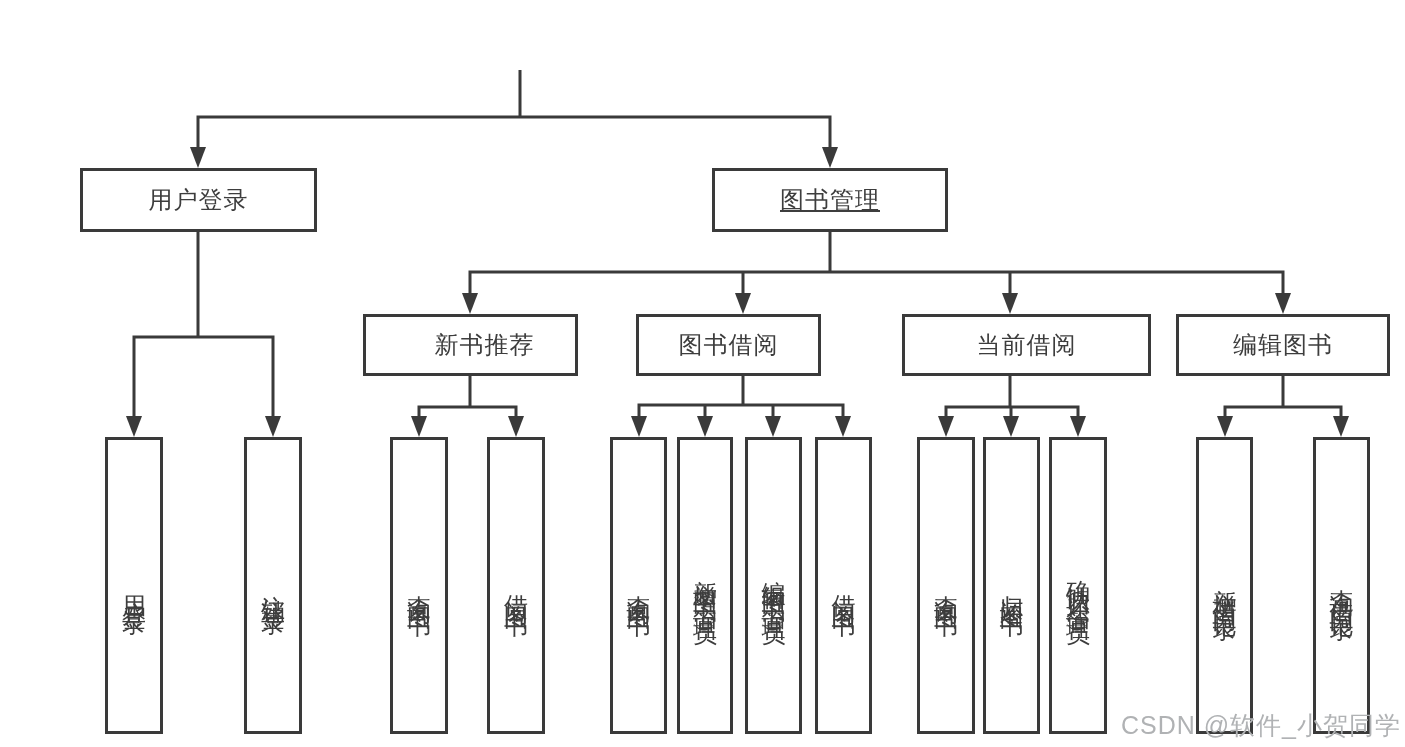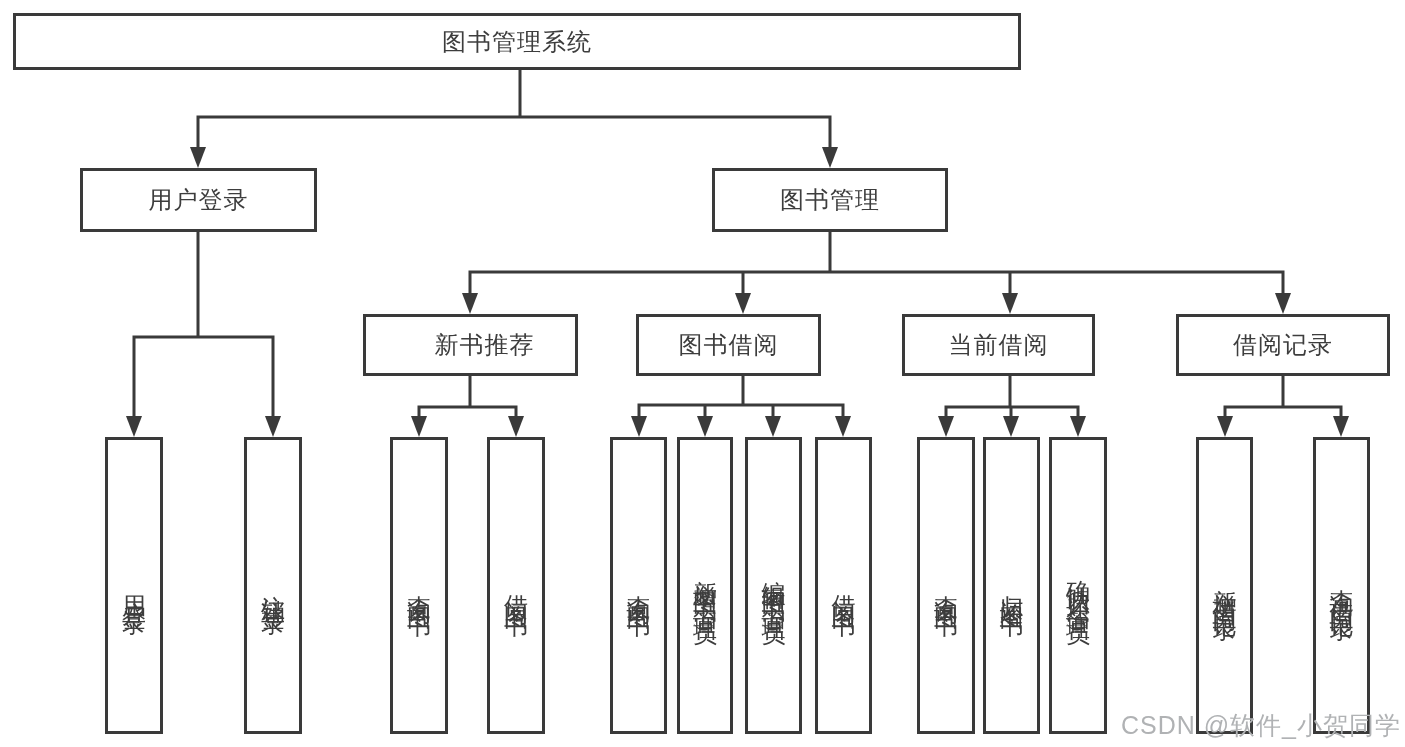--- a/index.html
+++ b/index.html
@@ -83,29 +83,28 @@
     <path d="M1010 376 V407 M946 420 V407 H1078 V420 M1011 407 V420"></path>
     <polygon points="938,416 954,416 946,437"></polygon>
     <polygon points="1003,416 1019,416 1011,437"></polygon>
     <polygon points="1070,416 1086,416 1078,437"></polygon>
 
     <path d="M1283 376 V407 M1225 420 V407 H1341 V420"></path>
     <polygon points="1217,416 1233,416 1225,437"></polygon>
     <polygon points="1333,416 1349,416 1341,437"></polygon>
   </svg>
 
-  <div class="box" style="left:13px;top:13px;width:1008px;height:57px;">图书管理系统</div>
 
   <div class="box" style="left:80px;top:168px;width:237px;height:64px;">用户登录</div>
-  <div class="box" style="left:712px;top:168px;width:236px;height:64px;">图书管理</div>
+  <div class="box" style="left:712px;top:168px;width:236px;height:64px;text-decoration:underline;">图书管理</div>
 
   <div class="box" style="left:363px;top:314px;width:215px;height:62px;padding-left:28px;">新书推荐</div>
   <div class="box" style="left:636px;top:314px;width:185px;height:62px;">图书借阅</div>
-  <div class="box" style="left:902px;top:314px;width:193px;height:62px;">当前借阅</div>
-  <div class="box" style="left:1176px;top:314px;width:214px;height:62px;">借阅记录</div>
+  <div class="box" style="left:902px;top:314px;width:249px;height:62px;">当前借阅</div>
+  <div class="box" style="left:1176px;top:314px;width:214px;height:62px;">编辑图书</div>
 
   <div class="box vbox" style="left:105px;top:437px;width:58px;height:297px;">用户登录</div>
   <div class="box vbox" style="left:244px;top:437px;width:58px;height:297px;">注销登录</div>
 
   <div class="box vbox" style="left:390px;top:437px;width:58px;height:297px;">查询图书</div>
   <div class="box vbox" style="left:487px;top:437px;width:58px;height:297px;">借阅图书</div>
 
   <div class="box vbox" style="left:610px;top:437px;width:57px;height:297px;">查询图书</div>
   <div class="box vbox" style="left:677px;top:437px;width:56px;height:297px;">新增图书（管理员）</div>
   <div class="box vbox" style="left:745px;top:437px;width:57px;height:297px;">编辑图书（管理员）</div>

